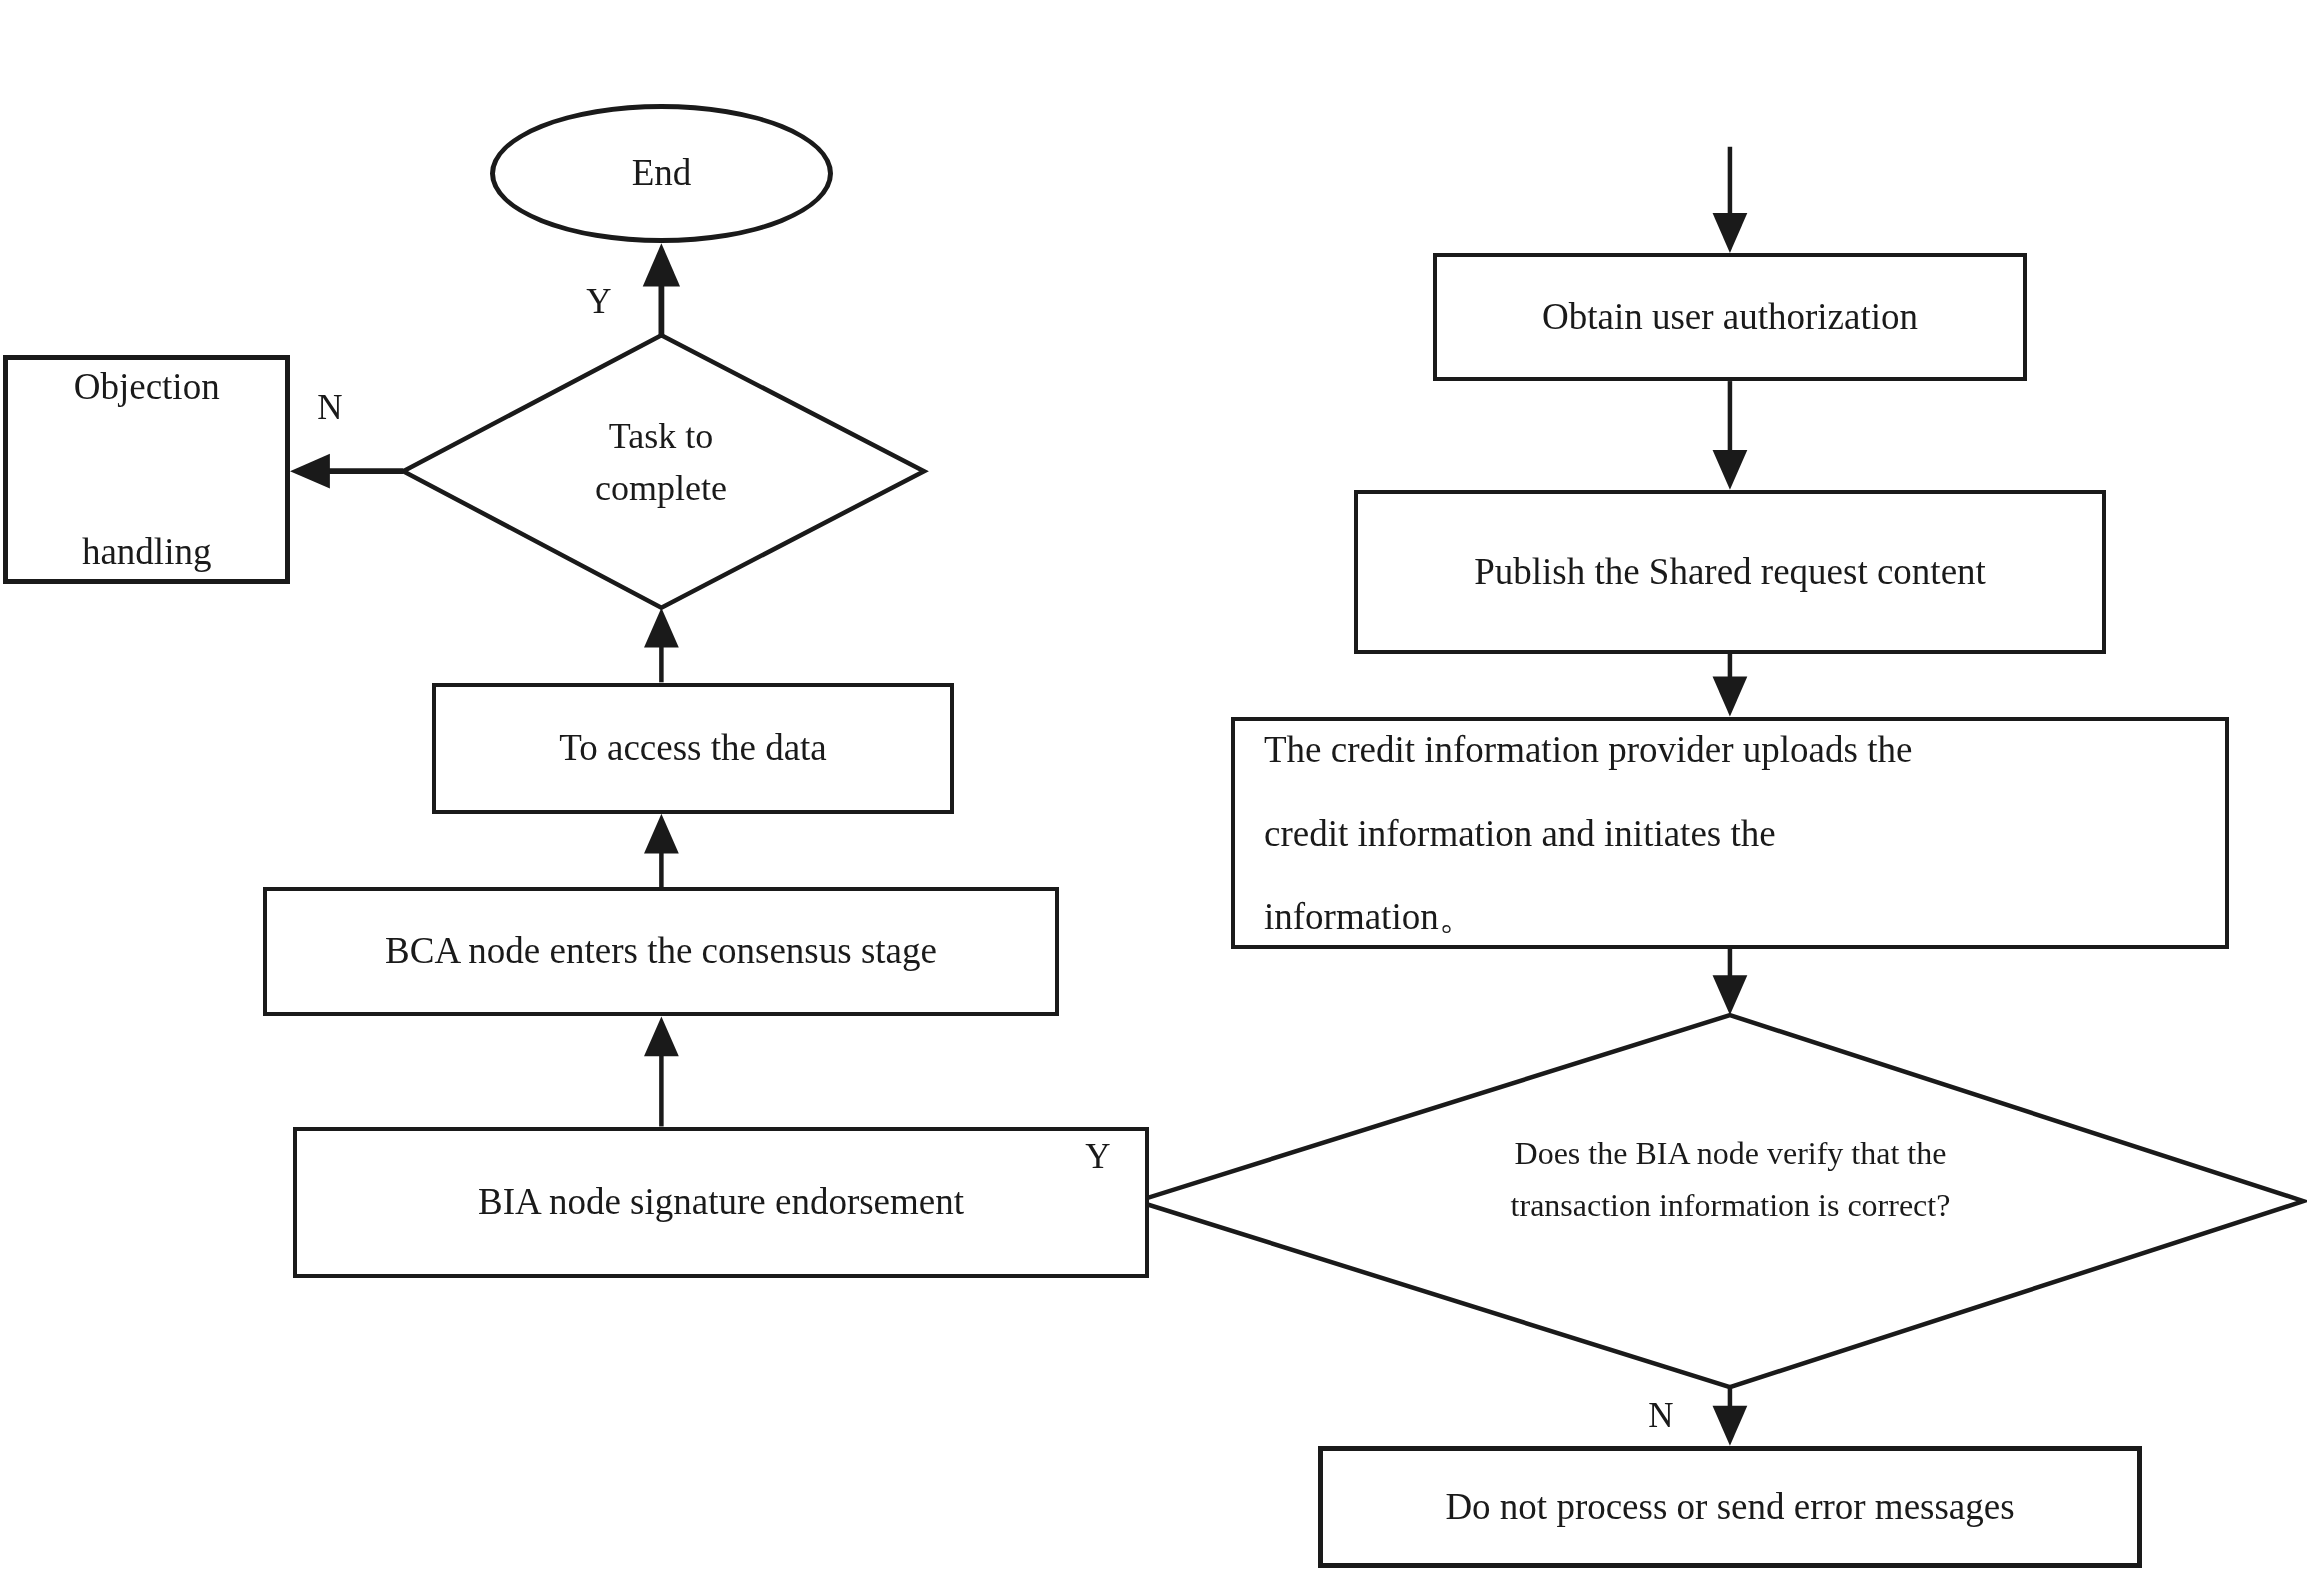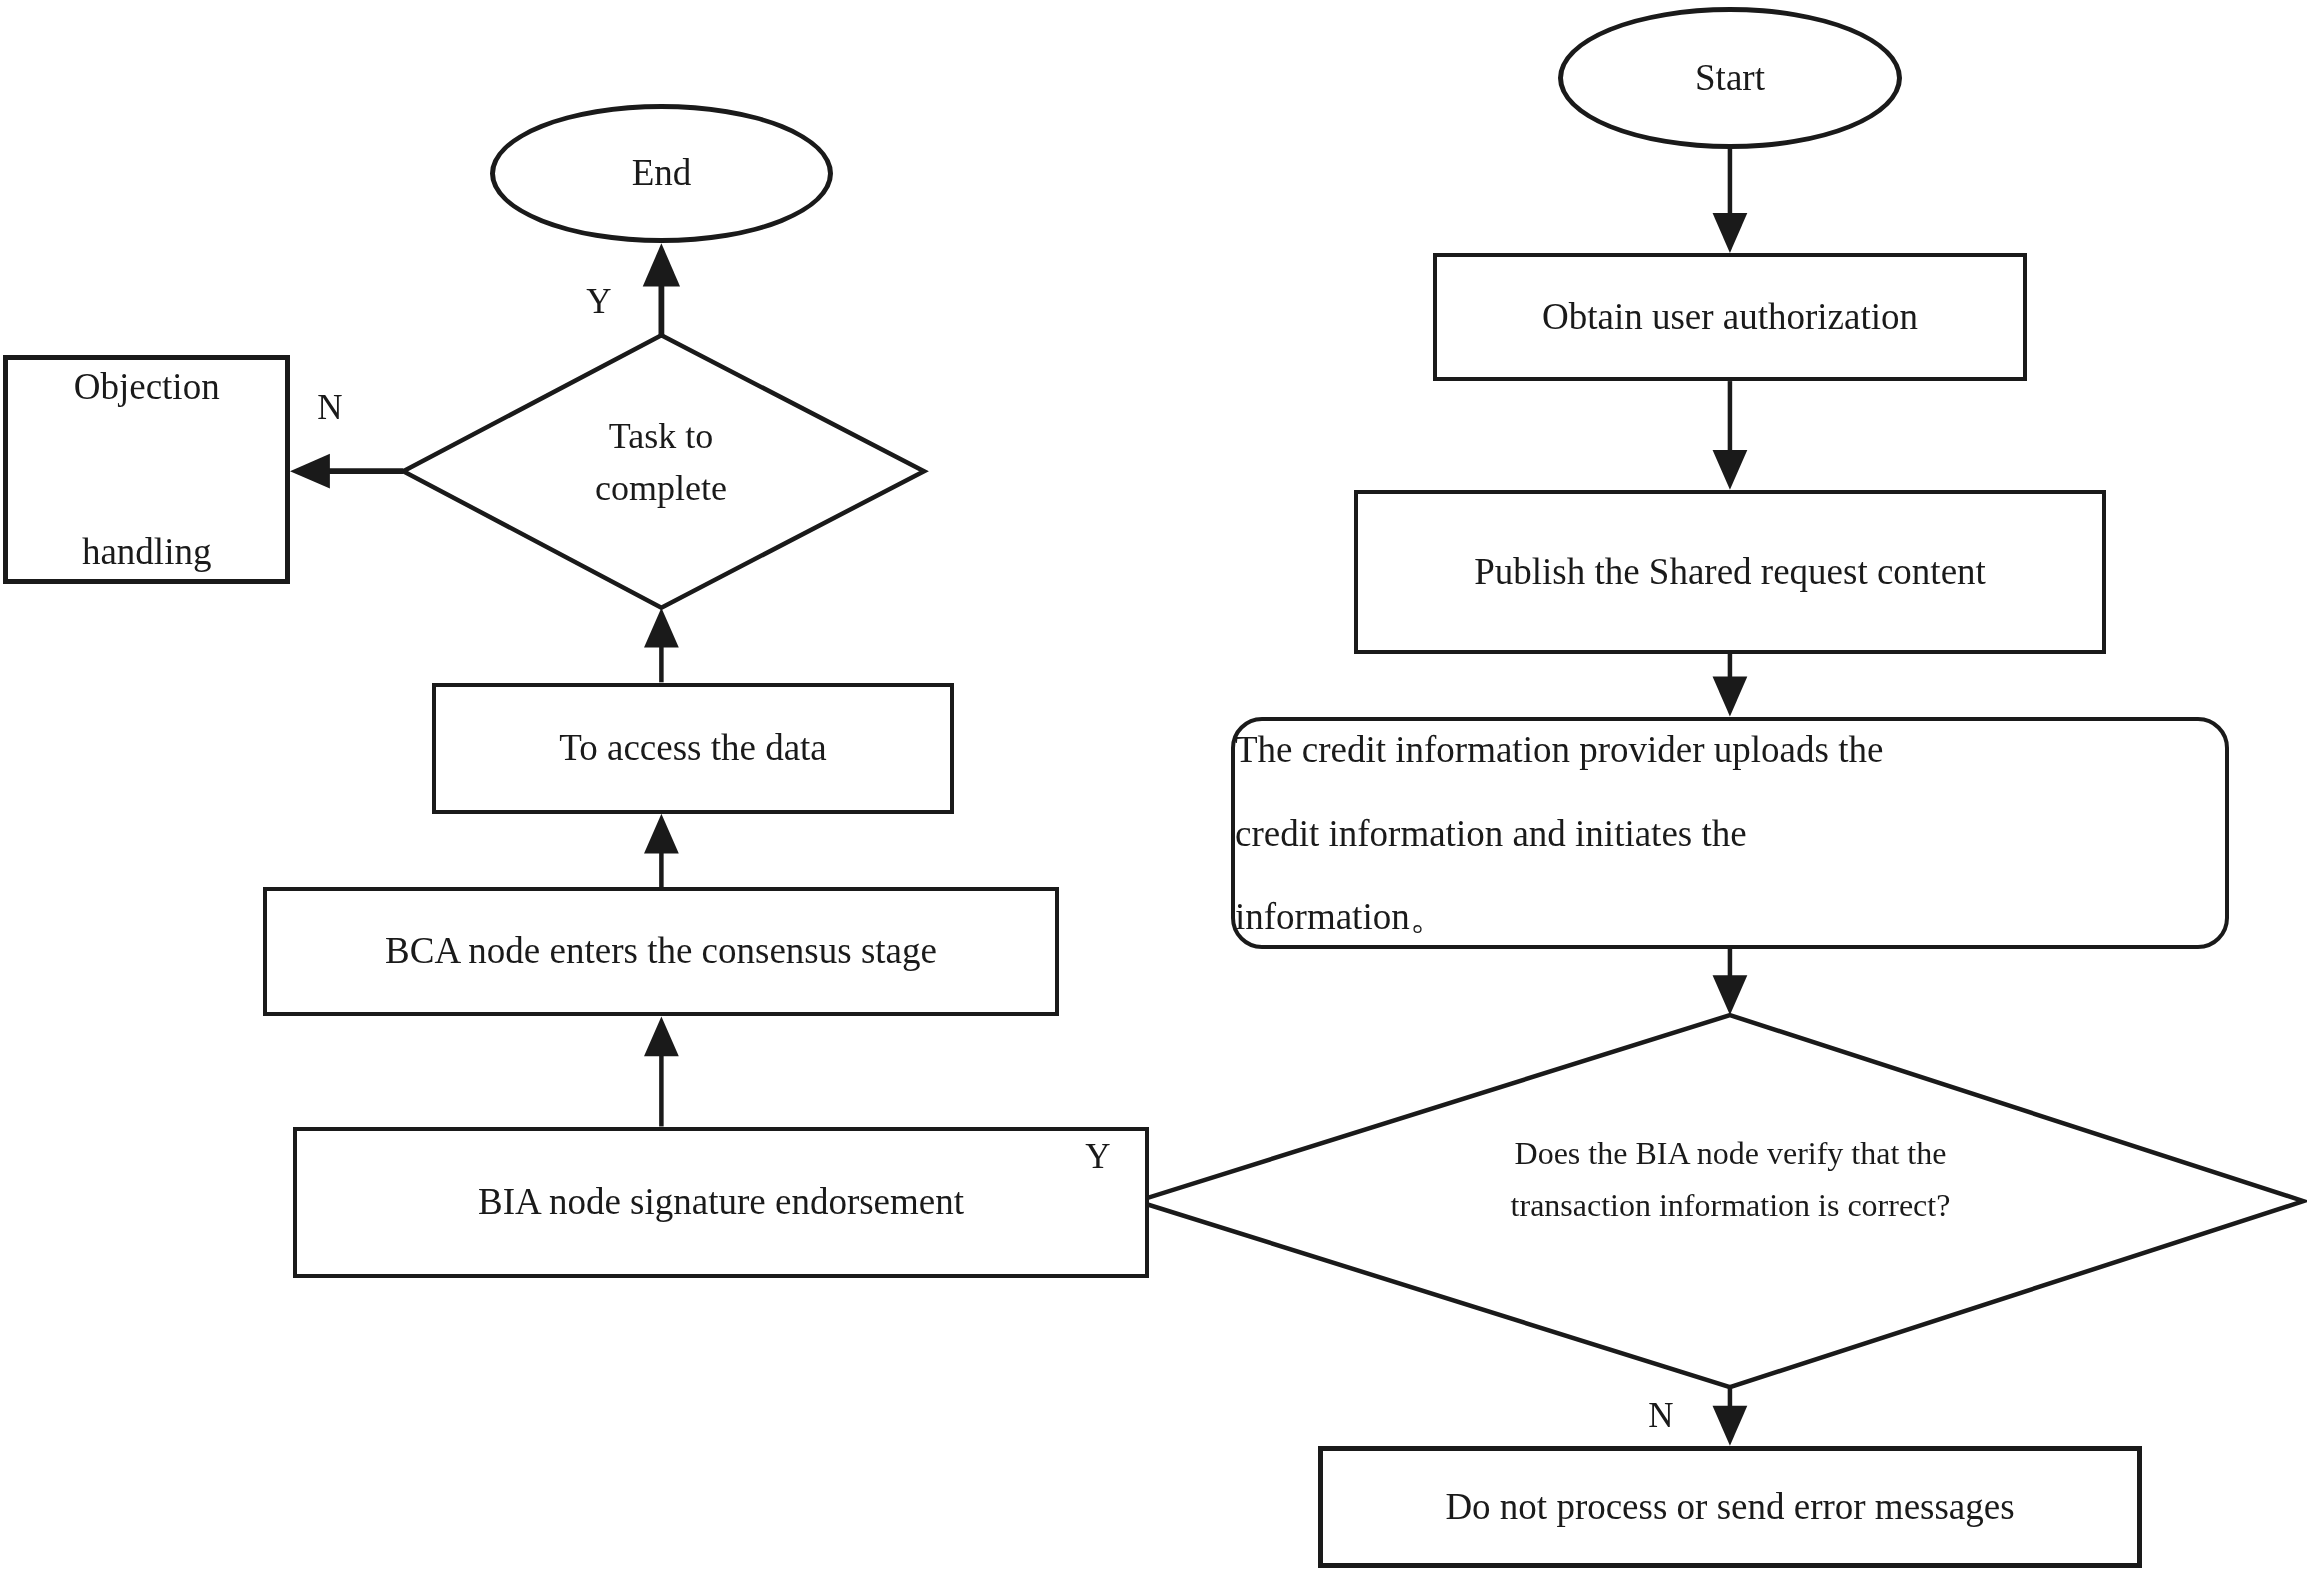--- a/index.html
+++ b/index.html
@@ -106,37 +106,34 @@
     <g>
       <line x1="1027" y1="521" x2="1027" y2="433" stroke="#1a1a1a" stroke-width="9"></line>
       <polygon points="1027,378 998,445 1056,445" fill="#1a1a1a"></polygon>
     </g>
     <g>
       <line x1="626" y1="732" x2="505" y2="732" stroke="#1a1a1a" stroke-width="9"></line>
       <polygon points="450,732 512,705 512,759" fill="#1a1a1a"></polygon>
     </g>
   </svg>
 
-  <div class="node ellipse" style="left:1558px; top:7px; width:344px; height:142px;">
-    <span>Start</span>
-  </div>
 
   <div class="node ellipse" style="left:490px; top:104px; width:343px; height:139px;">
     <span>End</span>
   </div>
 
   <div class="node rect" style="left:1433px; top:253px; width:594px; height:128px;">
     <span>Obtain user authorization</span>
   </div>
 
   <div class="node rect" style="left:1354px; top:490px; width:752px; height:164px;align-items:center;">
     <span>Publish the Shared request content</span>
   </div>
 
-  <div class="node rect multiline" style="left:1231px; top:717px; width:998px; height:232px; border-radius:31px;">
+  <div class="node rect multiline" style="left:1231px; top:717px; width:998px; height:232px; padding-left:29px;">
     <div class="ln">The credit information provider uploads the</div>
     <div class="ln">credit information and initiates the</div>
     <div class="ln">information。</div>
   </div>
 
   <div class="node rect" style="left:1318px; top:1446px; width:824px; height:122px; border-width:5.2px;">
     <span>Do not process or send error messages</span>
   </div>
 
   <div class="node rect" style="left:293px; top:1127px; width:856px; height:151px;">

